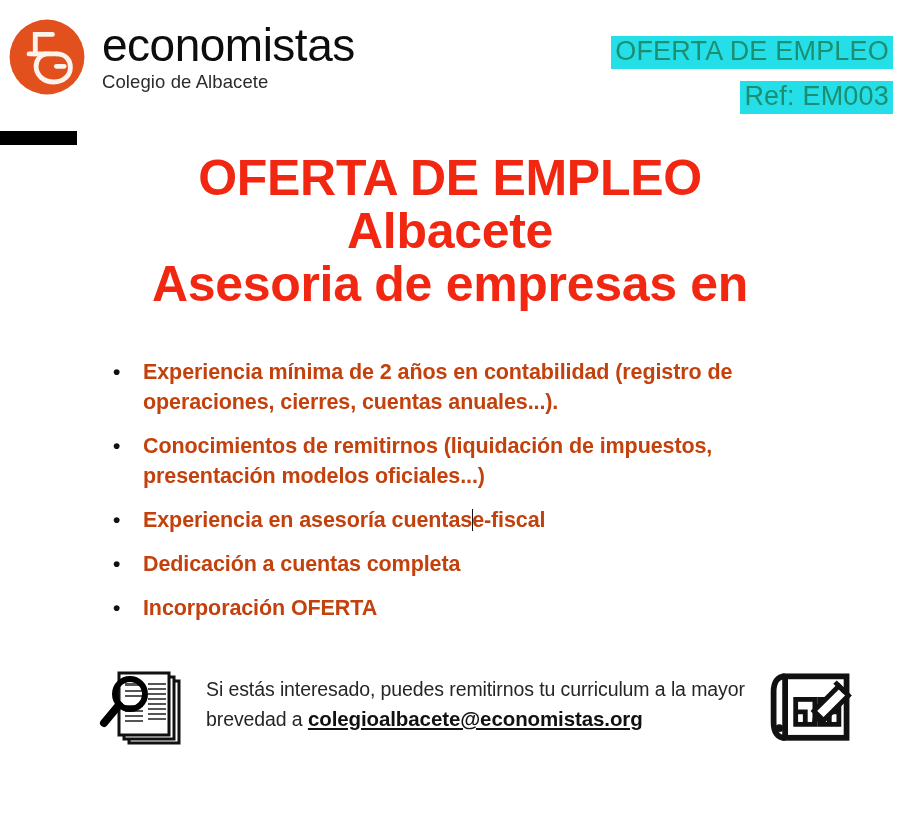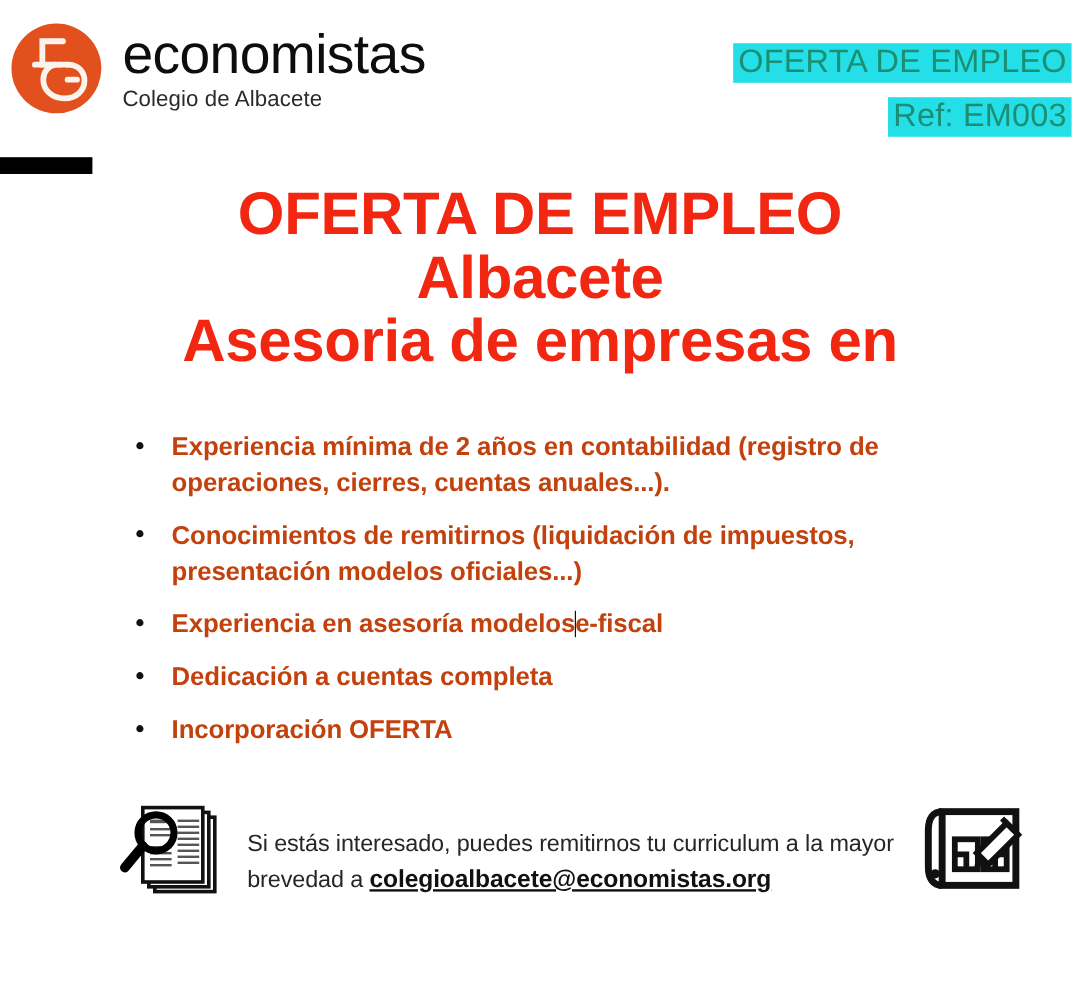--- a/index.html
+++ b/index.html
@@ -143,21 +143,21 @@
   }
   #docs-search-icon {
     flex: 0 0 100px;
     width: 100px;
     height: 100px;
     margin-top: 6px;
   }
   #contact-text {
     flex: 1 1 auto;
     margin-left: 10px;
-    margin-top: 34px;
+    margin-top: 20px;
     font-size: 19.5px;
     line-height: 1.48;
     color: #262626;
     letter-spacing: -0.1px;
   }
   #contact-email {
     font-weight: bold;
     text-decoration: underline;
     color: #111;
     font-size: 20.5px;
@@ -214,21 +214,21 @@
     <span class="req-text">Experiencia mínima de 2 años en contabilidad (registro de operaciones, cierres, cuentas anuales...).</span>
   </div>
 
   <div class="req-item">
     <span class="req-bullet">•</span>
     <span class="req-text">Conocimientos de remitirnos (liquidación de impuestos, presentación modelos oficiales...)</span>
   </div>
 
   <div class="req-item">
     <span class="req-bullet">•</span>
-    <span class="req-text"><span>Experiencia en asesoría modelos</span><span class="caret"></span><span>e-fiscal</span></span>
+    <span class="req-text"><span>Experiencia en asesoría cuentas</span><span class="caret"></span><span>e-fiscal</span></span>
   </div>
 
   <div class="req-item">
     <span class="req-bullet">•</span>
     <span class="req-text">Dedicación a cuentas completa</span>
   </div>
 
   <div class="req-item">
     <span class="req-bullet">•</span>
     <span class="req-text">Incorporación OFERTA</span>

